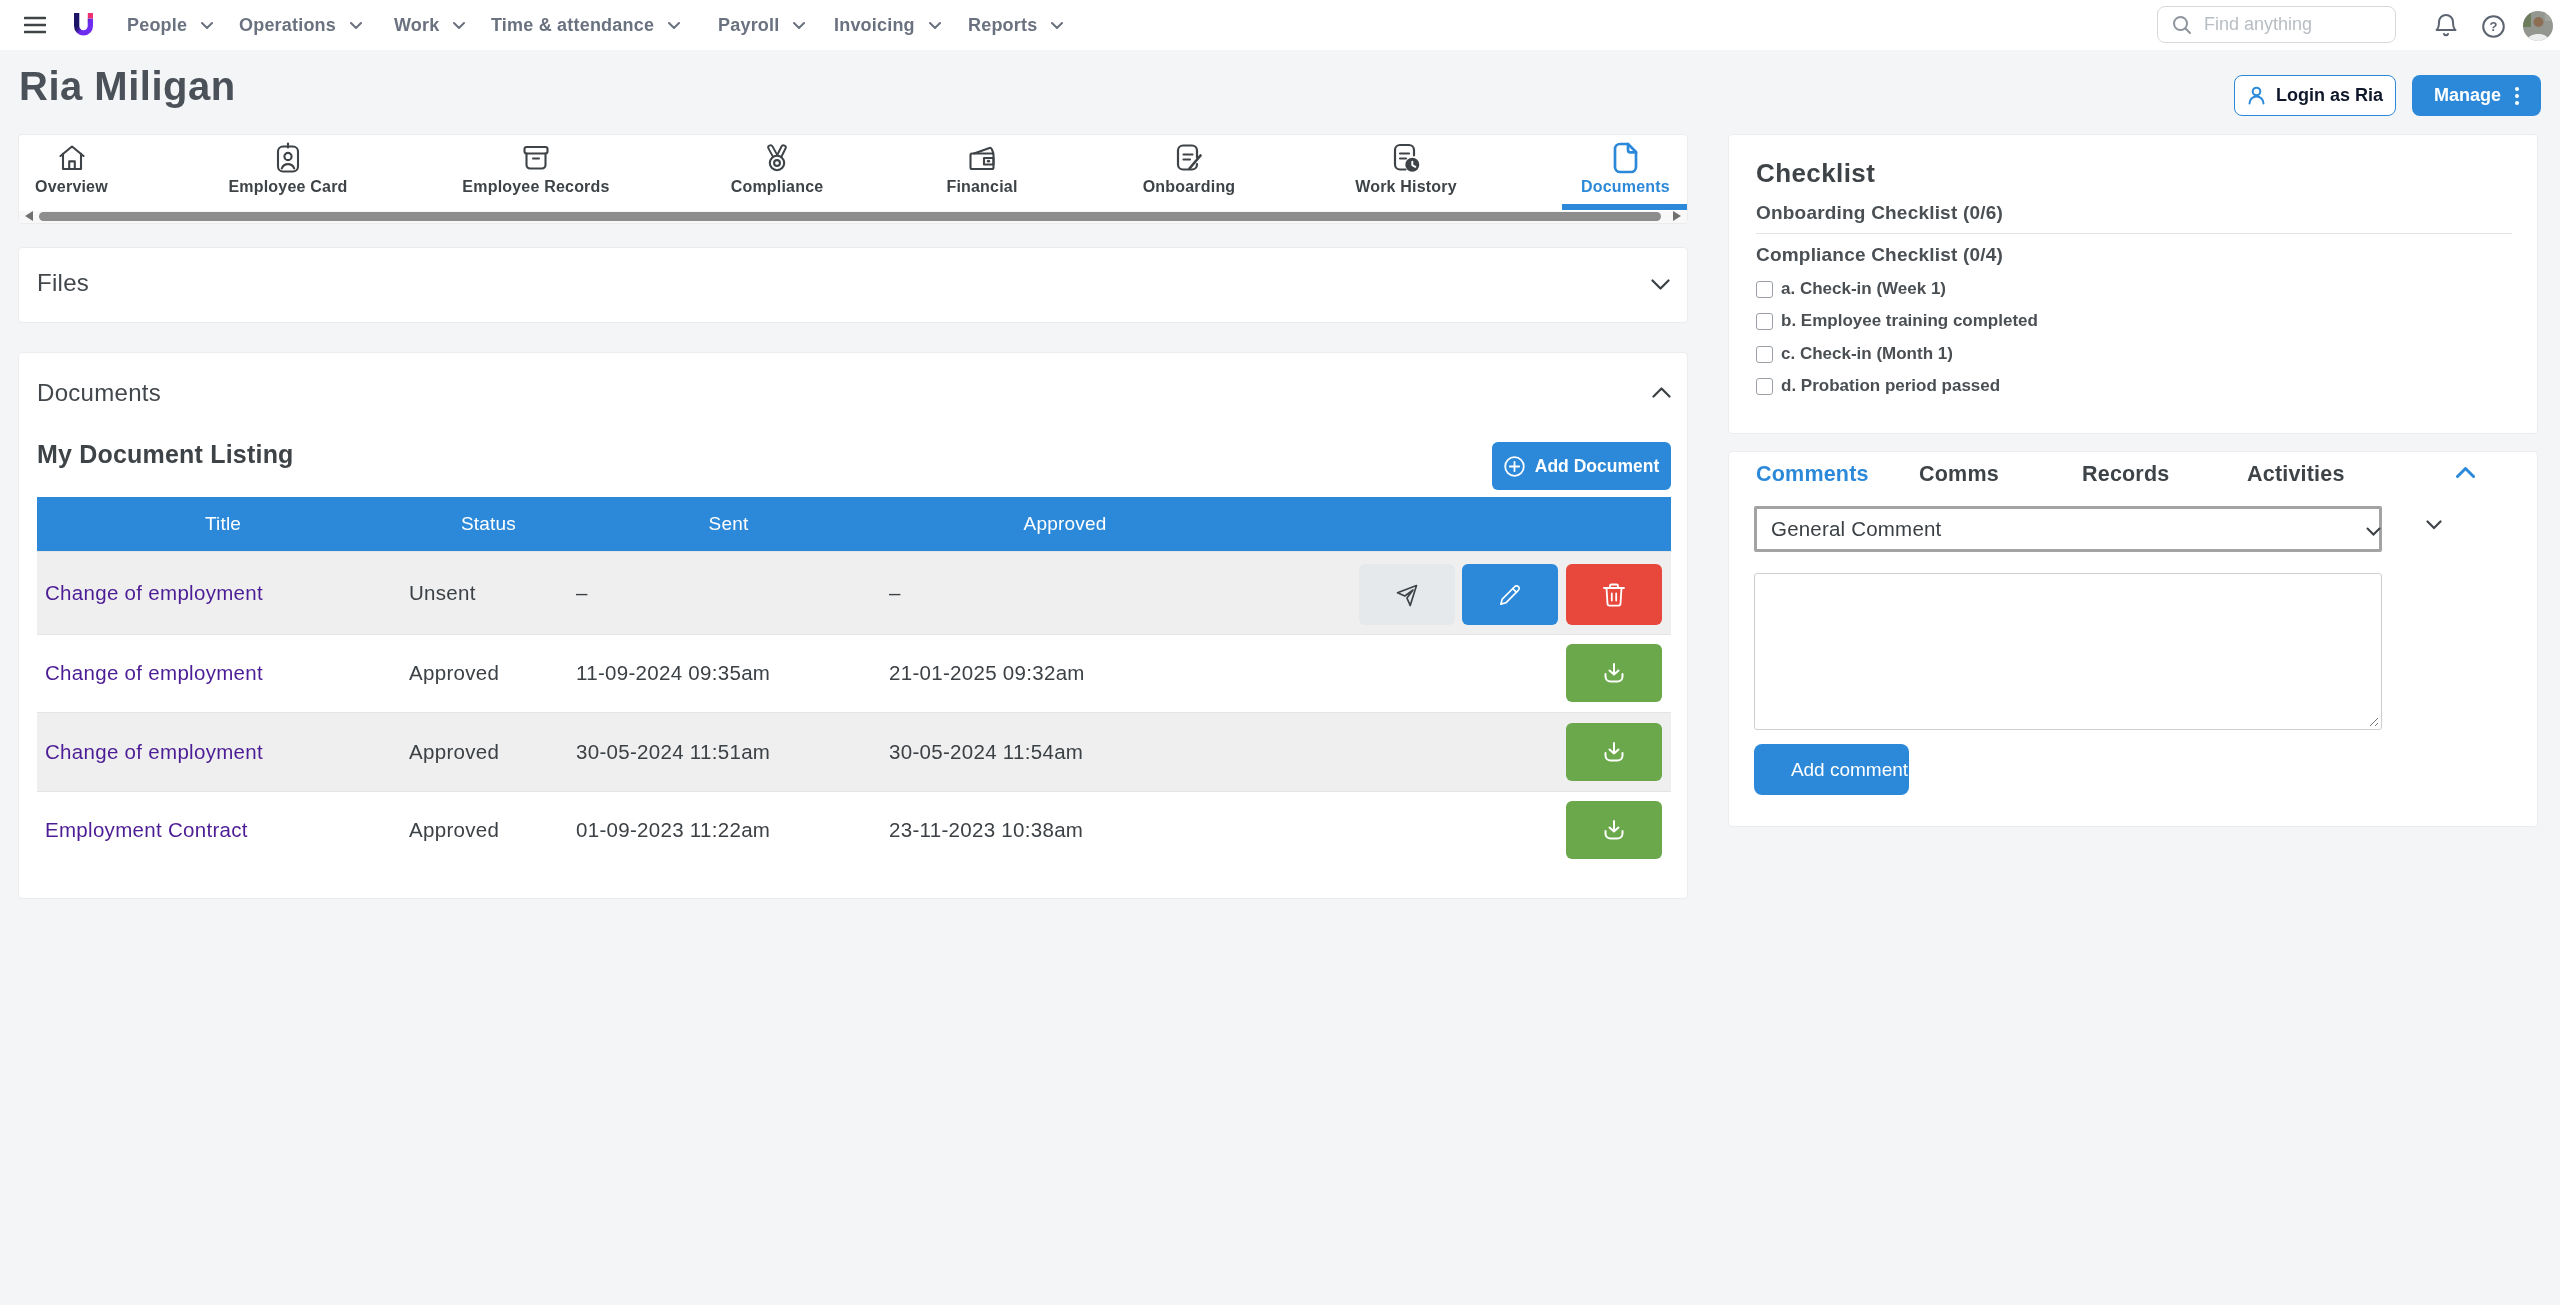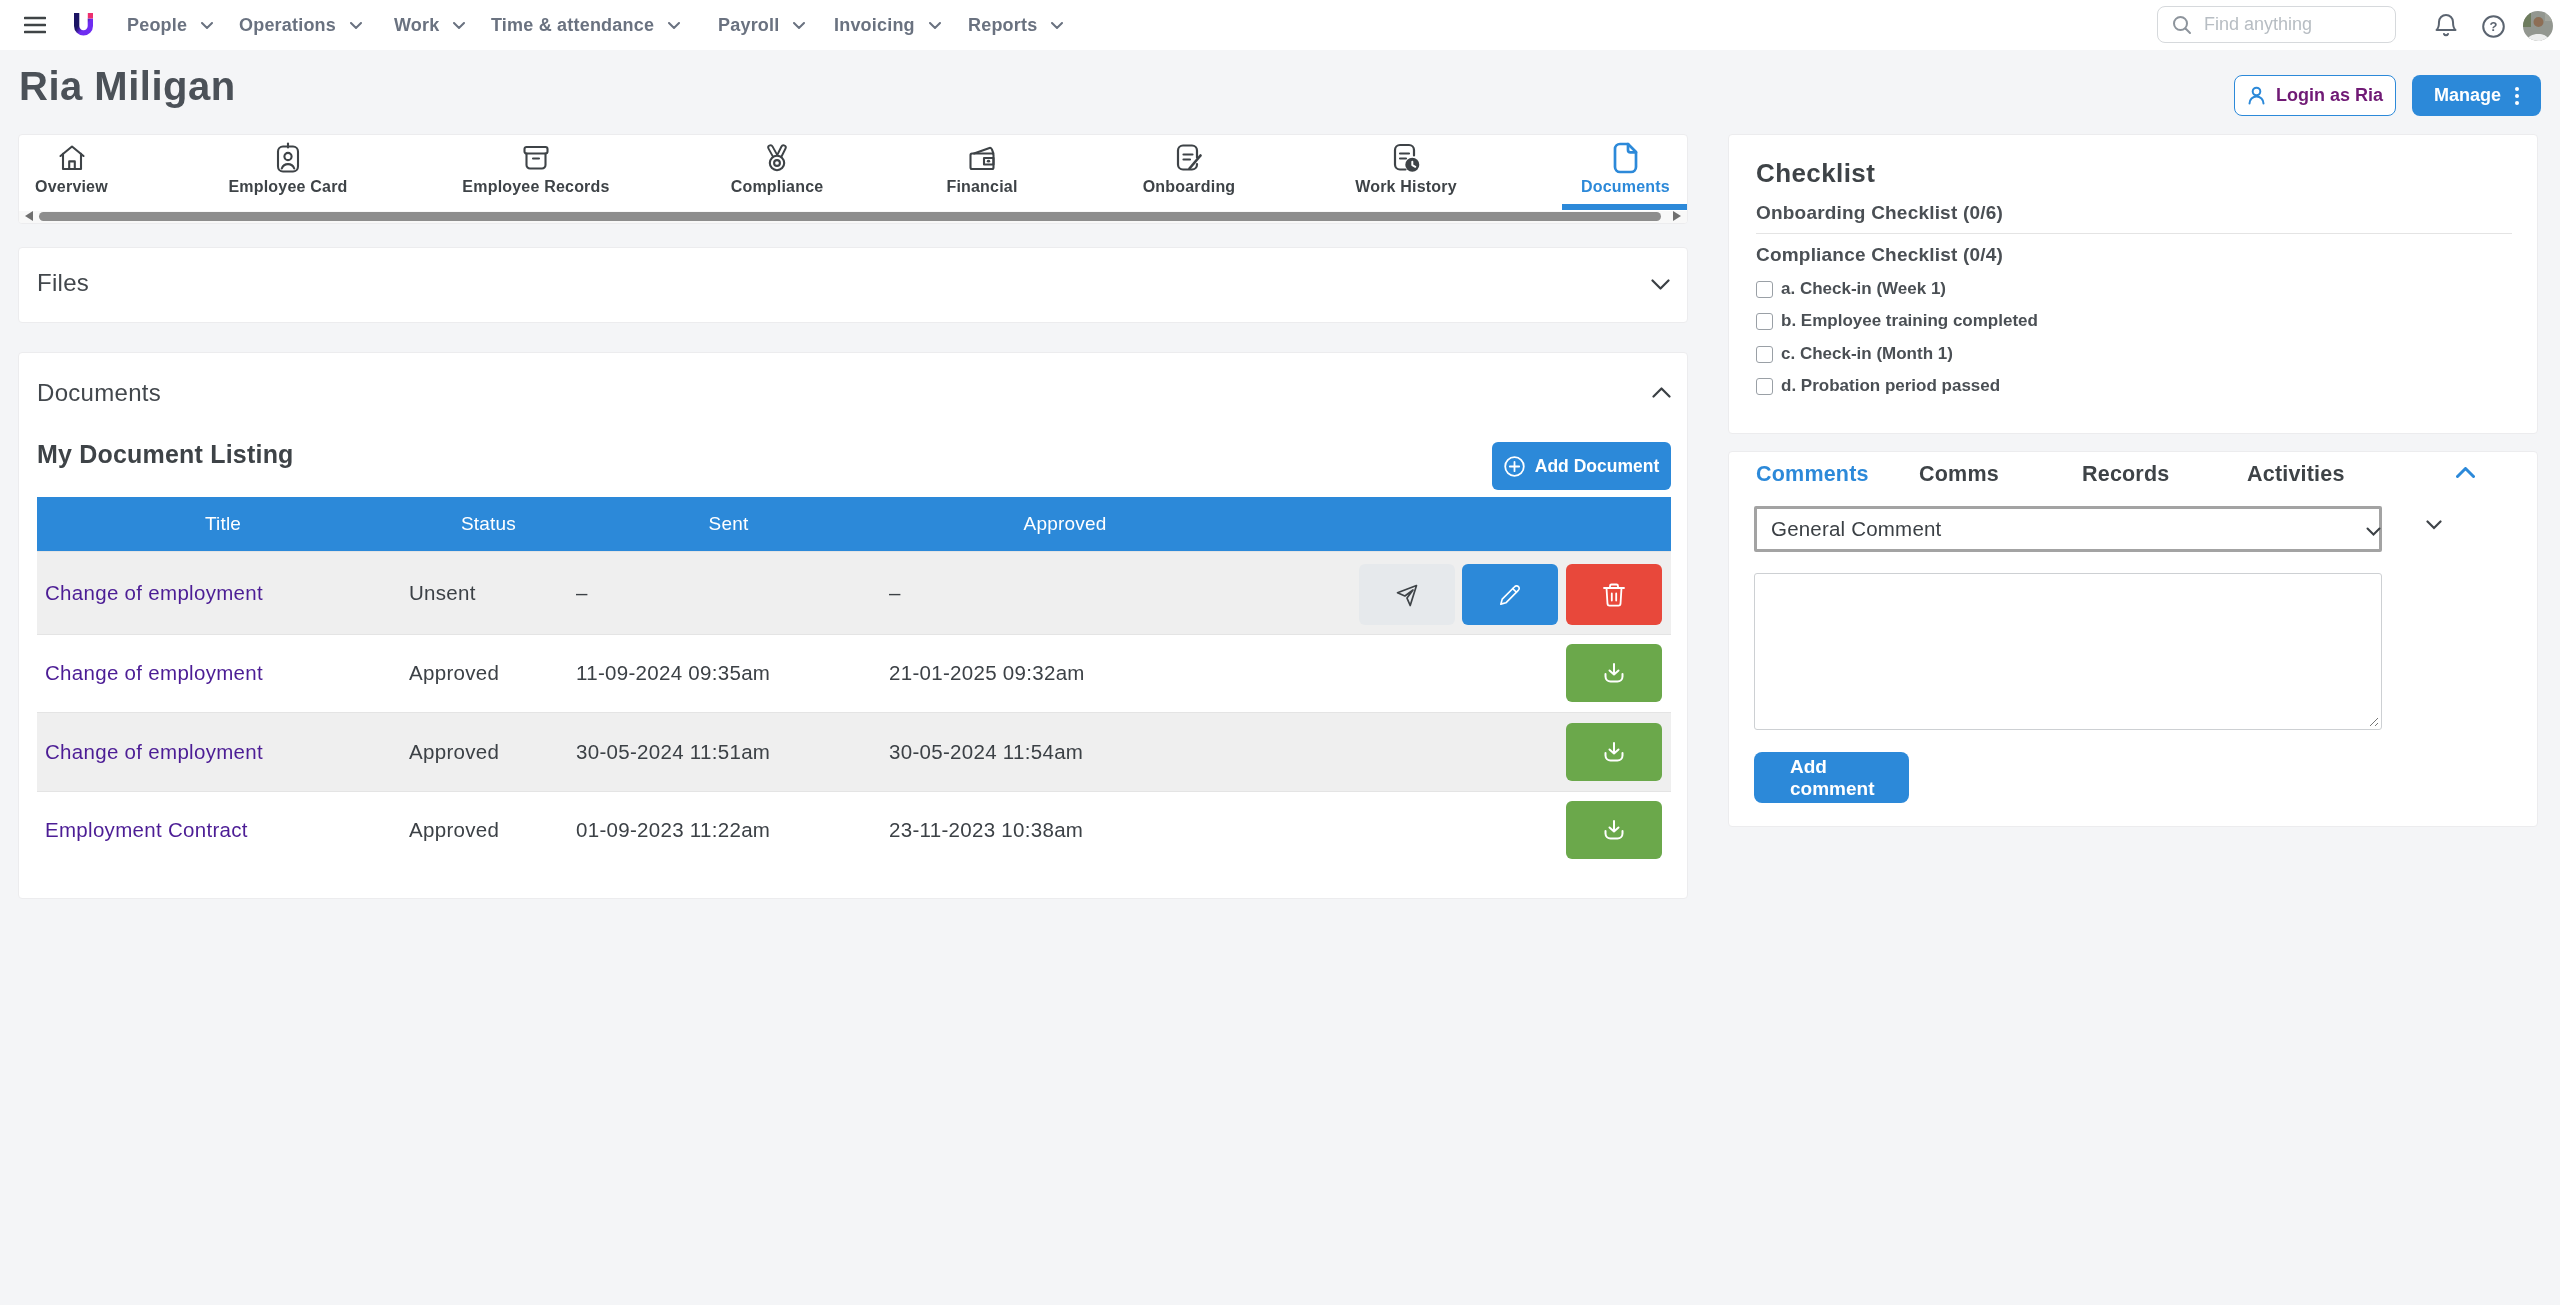--- a/index.html
+++ b/index.html
@@ -9,21 +9,21 @@
 svg { display:block; }
 
 
 .nav { position:absolute; left:0; top:0; width:2560px; height:50px; background:#fff; }
 .nav-item { position:absolute; top:0; height:50px; display:flex; align-items:center; gap:14px; color:#6a7280; font-size:18px; font-weight:700; letter-spacing:.2px; }
 .search { position:absolute; left:2157px; top:6px; width:239px; height:37px; border:1px solid #d6d9dc; border-radius:8px; background:#fff; display:flex; align-items:center; padding-left:14px; gap:12px; }
 .search span { color:#b7bdc3; font-size:18px; }
 
 
 h1.title { position:absolute; left:19px; top:64px; font-size:40px; font-weight:700; color:#4b5158; letter-spacing:.5px; }
-.btn-login { position:absolute; left:2234px; top:75px; width:162px; height:41px; border:1px solid #2c89d9; border-radius:8px; background:#fff; color:#701a75; display:flex; align-items:center; justify-content:center; gap:10px; font-size:18px; font-weight:700; }
+.btn-login { position:absolute; left:2234px; top:75px; width:162px; height:41px; border:1px solid #2c89d9; border-radius:8px; background:#fff; color:#0f172a; display:flex; align-items:center; justify-content:center; gap:10px; font-size:18px; font-weight:700; }
 .btn-manage { position:absolute; left:2412px; top:75px; width:129px; height:41px; border-radius:8px; background:#2c89d9; color:#fff; display:flex; align-items:center; justify-content:center; gap:14px; font-size:18px; font-weight:700; }
 
 
 .tabcard { left:18px; top:134px; width:1670px; height:90px; overflow:hidden; }
 .tab { position:absolute; top:6px; width:220px; margin-left:-110px; text-align:center; color:#3e4347; }
 .tab .ic { height:33px; display:flex; justify-content:center; align-items:center; }
 .tab .lb { margin-top:4px; font-size:16px; font-weight:700; letter-spacing:.2px; }
 .tab.active { color:#2c89d9; }
 .tab-underline { position:absolute; left:1543px; top:69px; width:127px; height:6px; background:#2c89d9; }
 .hscroll { position:absolute; left:0px; top:76px; width:1668px; height:12px; background:#f8f8f8; }
@@ -59,21 +59,21 @@
 .cl-div { position:absolute; left:27px; width:756px; height:1px; background:#e4e4e4; }
 .cl-item { position:absolute; left:27px; display:flex; align-items:center; gap:8px; font-size:17px; font-weight:700; color:#4a4f54;justify-content:center; }
 .cbox { width:17px; height:17px; border:1.5px solid #9aa0a6; border-radius:3px; background:#fff; }
 
 
 .commcard { left:1728px; top:451px; width:810px; height:376px; }
 .ctab { position:absolute; top:10px; font-size:21.5px; letter-spacing:.2px; font-weight:700; color:#3e4347;text-align:center; }
 .ctab.active { color:#2c89d9; }
 .csel { position:absolute; left:25px; top:54px; width:628px; height:46px; border:3px solid #a3a3a3; border-radius:2px; background:#fff; display:flex; align-items:center; padding-left:14px; font-size:20.5px; letter-spacing:.2px; color:#3b4045; }
 .ctext { position:absolute; left:25px; top:121px; width:628px; height:157px; border:1px solid #cdd0d3; border-radius:3px; background:#fff; }
-.btn-comment { position:absolute; left:25px; top:300px; width:155px; height:51px; background:#2c89d9; border-radius:8px; color:#fff; display:flex; align-items:center; justify-content:center; font-size:19px; font-weight:700;padding-left:36px; }
+.btn-comment { position:absolute; left:25px; top:292px; width:155px; height:51px; background:#2c89d9; border-radius:8px; color:#fff; display:flex; align-items:center; justify-content:center; font-size:19px; font-weight:400;padding-left:36px; }
 </style>
 </head>
 <body>
 
 <div class="nav">
   <svg class="abs" style="left:24px;top:16px" width="22" height="18" viewBox="0 0 22 18">
       <g stroke="#3f4446" stroke-width="2.6" stroke-linecap="round">
         <line x1="1" y1="2" x2="21" y2="2"></line>
         <line x1="1" y1="9" x2="21" y2="9"></line>
         <line x1="1" y1="16" x2="21" y2="16"></line>

